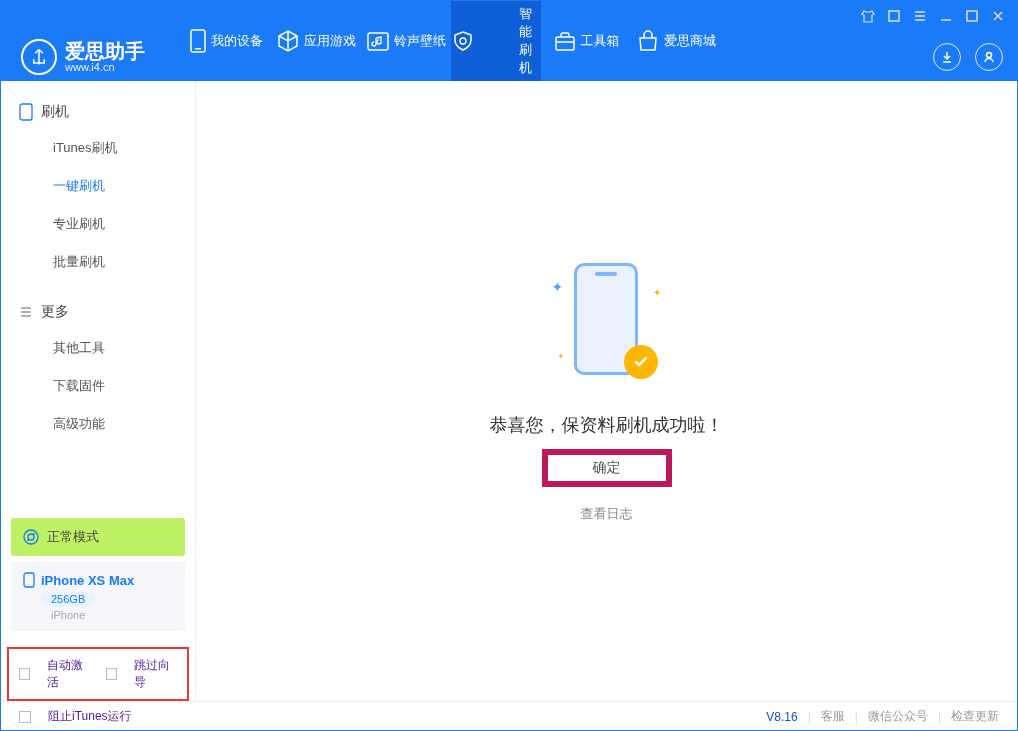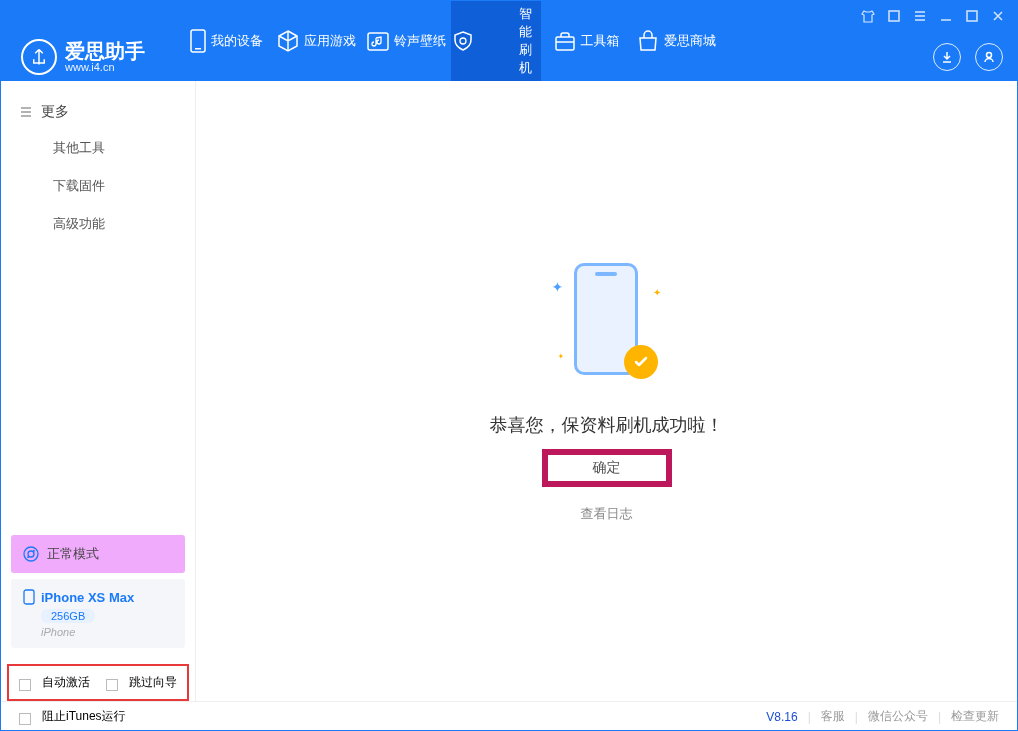--- a/index.html
+++ b/index.html
@@ -23,28 +23,28 @@
 
 
 .body { display: flex; height: 620px; }
 .sidebar { width: 195px; background: #fff; border-right: 1px solid #eee; display: flex; flex-direction: column; }
 .side-section { padding-top: 14px; }
 .side-header { display: flex; align-items: center; padding: 8px 18px; font-size: 14px; color: #444; font-weight: 500; gap: 8px; }
 .side-item { padding: 10px 18px 10px 52px; font-size: 13px; color: #555; cursor: pointer; }
 .side-item.active { color: #1a7af8; }
 
 .device-box { margin: auto 10px 10px 10px; }
-.mode-row { background: #f0abfc; border-radius: 3px; padding: 10px 12px; display: flex; align-items: center; gap: 8px; font-size: 13px; color: #444; margin-bottom: 6px; }
+.mode-row { background: #bef264; border-radius: 3px; padding: 10px 12px; display: flex; align-items: center; gap: 8px; font-size: 13px; color: #444; margin-bottom: 6px; }
 .device-row { background: #f4f6fa; border-radius: 3px; padding: 10px 12px; }
 .device-name { color: #1a7af8; font-size: 13px; font-weight: 600; display: flex; align-items: center; gap: 6px; }
 .storage-badge { display: inline-block; background: #e8f1ff; color: #1a7af8; border-radius: 10px; padding: 1px 10px; font-size: 11px; margin-top: 4px; margin-left: 18px; }
-.device-sub { font-size: 11px; color: #aaa; margin-left: 18px; margin-top: 2px; font-style: italic; }
+.device-sub { font-size: 11px; color: #aaa; margin-left: 28px; margin-top: 2px; }
 
 .checkbox-row { border: 2px solid #e73939; margin: 6px 6px 0 6px; padding: 8px 10px; display: flex; gap: 16px; }
-.checkbox-item { display: flex; align-items: flex-end; gap: 11px; font-size: 12px; color: #000000; cursor: pointer; }
+.checkbox-item { display: flex; align-items: center; gap: 17px; font-size: 12px; color: #4c1d95; cursor: pointer; }
 .cbox { width: 12px; height: 12px; border: 1px solid #bbb; display: inline-block; }
 
 
 .main { flex: 1; position: relative; display: flex; flex-direction: column; align-items: center; justify-content: center; }
 .phone-illus { position: relative; width: 110px; height: 130px; margin-bottom: 24px; }
 .phone-body { width: 64px; height: 112px; border: 3px solid #7db7ff; border-radius: 10px; background: #eaf2ff; position: absolute; left: 22px; top: 4px; }
 .phone-notch { width: 22px; height: 4px; background: #7db7ff; border-radius: 2px; position: absolute; top: 6px; left: 50%; transform: translateX(-50%); }
 .check-badge { width: 34px; height: 34px; background: #ffb400; border-radius: 50%; position: absolute; right: 4px; bottom: 10px; display: flex; align-items: center; justify-content: center; }
 .sparkle1 { position: absolute; left: 0; top: 20px; color: #4da0ff; font-size: 14px; }
 .sparkle2 { position: absolute; right: 0; top: 28px; color: #ffb400; font-size: 10px; }
@@ -162,20 +162,32 @@
           <path d="M3 12c0-2 2-3.5 4-3.5s4 1.5 4 3.5"></path>
         </svg>
       </div>
   </div>
 </div>
 
 <div class="body">
   <div class="sidebar">
     <div class="side-section">
       <div class="side-header">
+        <svg width="14" height="18" viewBox="0 0 14 18">
+            <rect x="1" y="1" width="12" height="16" rx="2" fill="none" stroke="#1a7af8" stroke-width="1.3"></rect>
+          </svg>
+        <span>刷机</span>
+      </div>
+      <div class="side-item">iTunes刷机</div>
+      <div class="side-item active">一键刷机</div>
+      <div class="side-item">专业刷机</div>
+      <div class="side-item">批量刷机</div>
+    </div>
+    <div class="side-section">
+      <div class="side-header">
         <svg width="14" height="14" viewBox="0 0 14 14" stroke="#999" stroke-width="1.3">
             <path d="M2 3h10M2 7h10M2 11h10"></path>
           </svg>
         <span>更多</span>
       </div>
       <div class="side-item">其他工具</div>
       <div class="side-item">下载固件</div>
       <div class="side-item">高级功能</div>
     </div>
 

